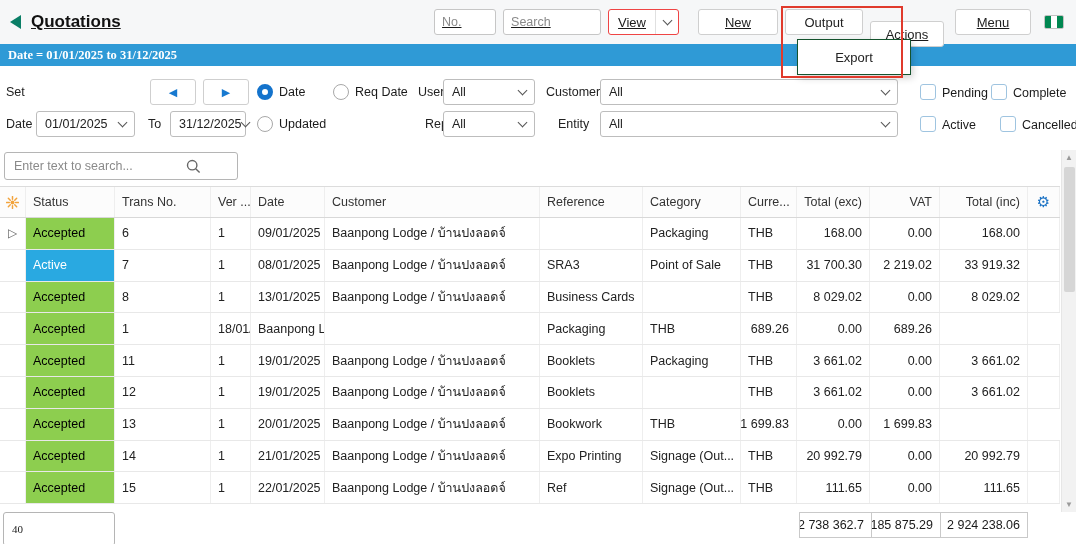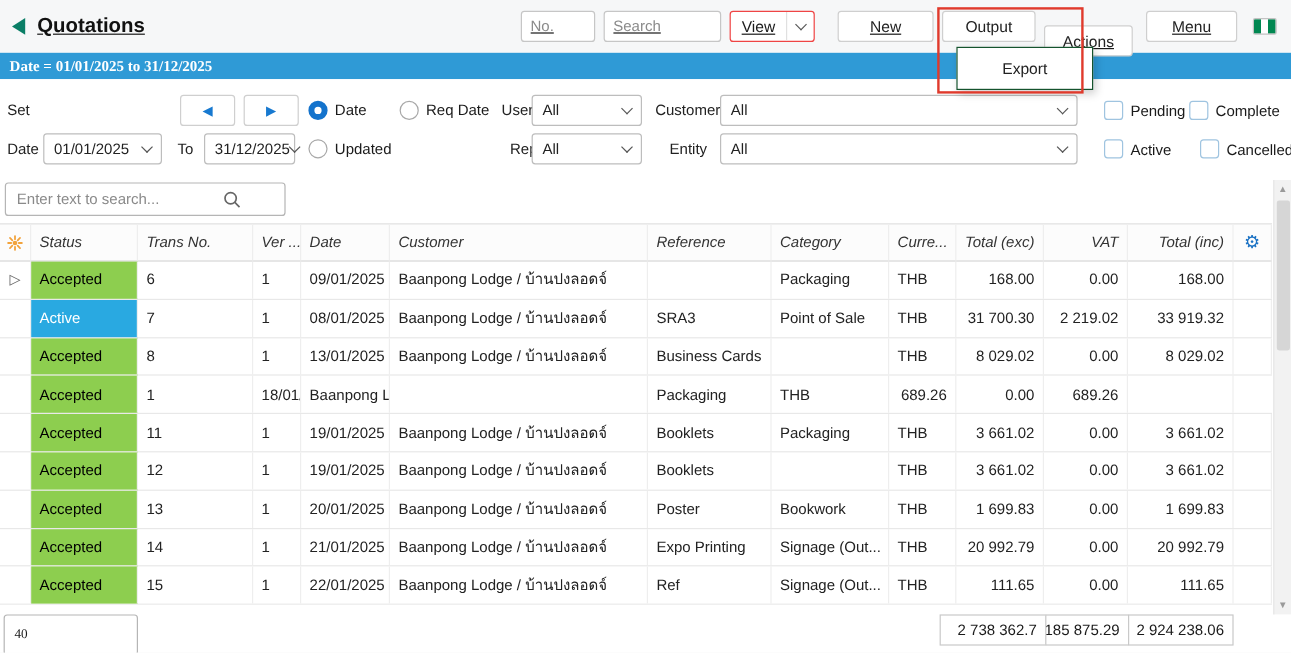--- a/index.html
+++ b/index.html
@@ -62,33 +62,33 @@
   .search-input::placeholder { color:#8a8a8a; }
   .search-ico { position:absolute; left:186px; top:15px; }
 
   
   .grid { width:1060px; --cols: 26px 89px 96px 40px 74px 215px 103px 98px 56px 73px 70px 88px 32px; }
   .trow { display:grid; grid-template-columns: var(--cols); }
   .trow.head { height:32px; border-top:1px solid #dcdcdc; border-bottom:1px solid #d8d8d8; background:#fcfcfc; }
   .trow.body-row { height:31.8px; border-bottom:1px solid #e8e8e8; }
   .c { display:flex; align-items:center; padding:0 7px; font-size:12.5px; color:#222; overflow:hidden; white-space:nowrap;
        border-right:1px solid #eeeeee; }
-  .head .c { color:#333;font-style:italic; }
+  .head .c { color:#333; }
   .c.num { justify-content:flex-end; }
   .c.center { justify-content:center; padding:0; }
   .c.gutter { padding:0; justify-content:center; color:#666; font-size:12px; }
   .gear-glyph { color:#1b72c4; font-size:15px; }
 
   
   .footer { display:flex; align-items:flex-start; padding:8px 48px 0 3px; background:#fff; }
   .count-box { width:112px; height:26px; border:1px solid #b5b5b5; border-radius:3px; background:#fff;
       display:flex; align-items:center; padding:16px 8px; font-size:11px;font-family:Liberation Serif, serif; }
   .tot-box { height:26px; border:1px solid #c9c9c9; background:#fff; display:flex; align-items:center;
       justify-content:flex-end; padding:0 7px; font-size:12.5px; overflow:hidden; white-space:nowrap; }
-  .tot-exc { margin-left:auto; width:89px; }
+  .tot-exc { margin-left:auto; width:73px; }
   .tot-vat { width:70px; margin-left:-1px; }
   .tot-inc { width:88px; margin-left:-1px; }
 
   
   .vscroll { position:absolute; right:0; top:150px; width:15px; height:362px; background:#f2f2f2; border-left:1px solid #e6e6e6; }
   .vs-arrow { height:15px; display:flex; align-items:center; justify-content:center; color:#9a9a9a; font-size:8px; }
   .vs-arrow.down { position:absolute; bottom:0; left:0; right:0; }
   .vs-thumb { position:absolute; top:17px; left:2px; width:11px; height:125px; background:#d6d6d6; border-radius:2px; }
 </style>
 </head>
@@ -335,21 +335,20 @@
     <div class="c"></div>
   </div>
 
   <div class="trow body-row">
     <div class="c gutter"></div>
     <div class="c" style="background: rgb(141, 206, 79); color: rgb(0, 0, 0);">Accepted</div>
     <div class="c">13</div>
     <div class="c">1</div>
     <div class="c">20/01/2025</div>
     <div class="c">Baanpong Lodge / บ้านปงลอดจ์</div>
-    <div class="c">Poster</div>
     <div class="c">Bookwork</div>
     <div class="c">THB</div>
     <div class="c num">1 699.83</div>
     <div class="c num">0.00</div>
     <div class="c num">1 699.83</div>
     <div class="c"></div>
   </div>
 
   <div class="trow body-row">
     <div class="c gutter"></div>

